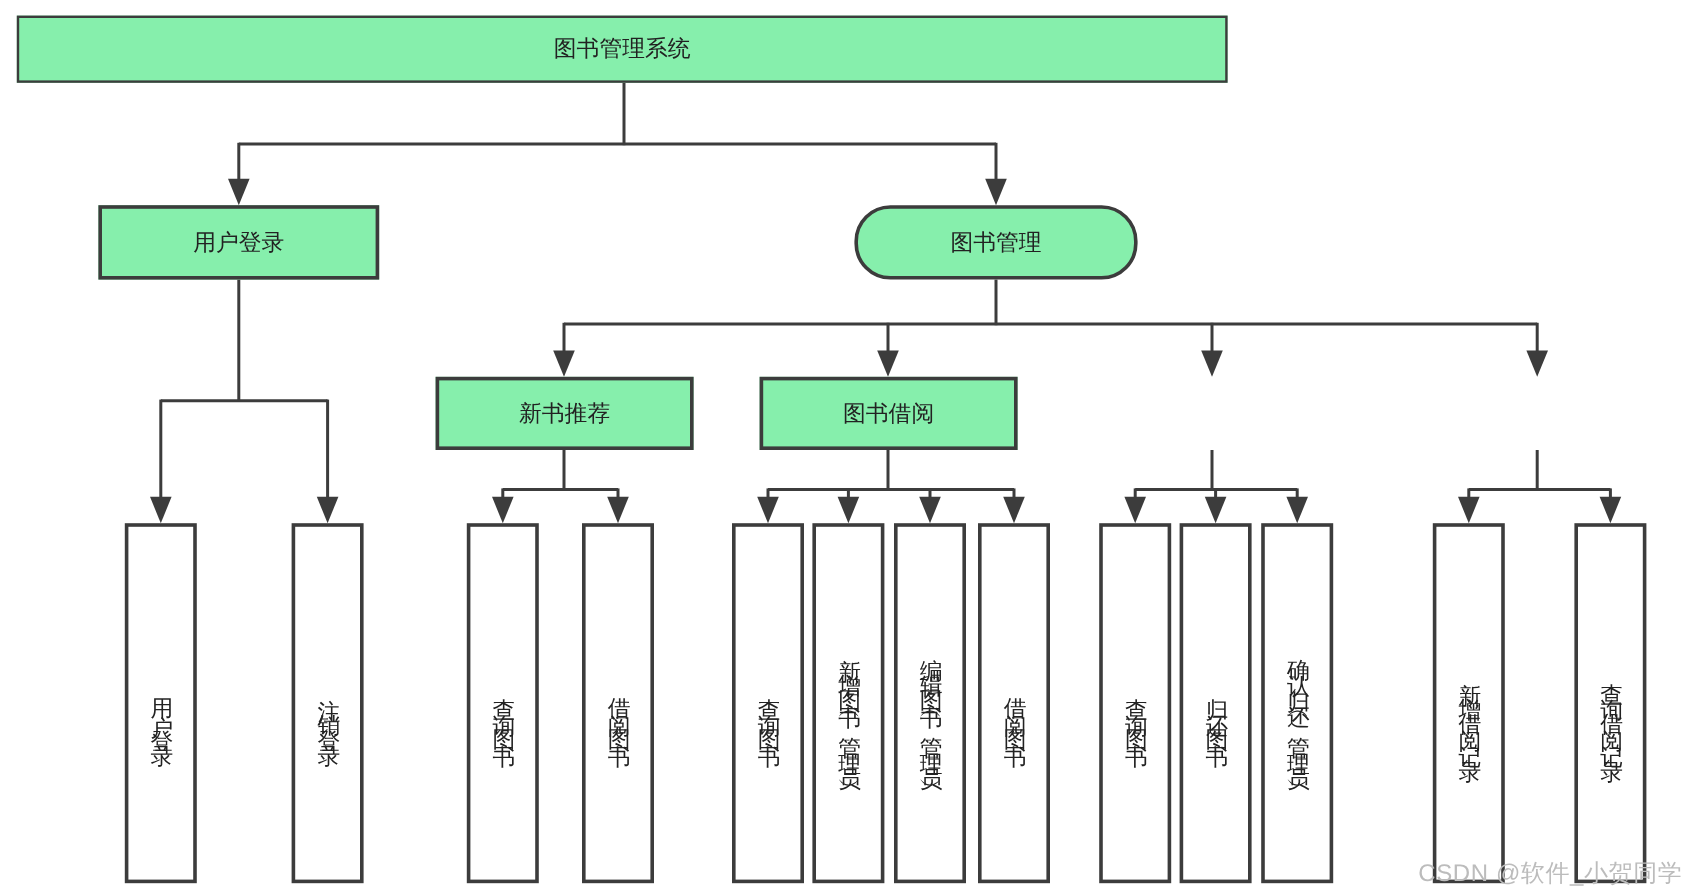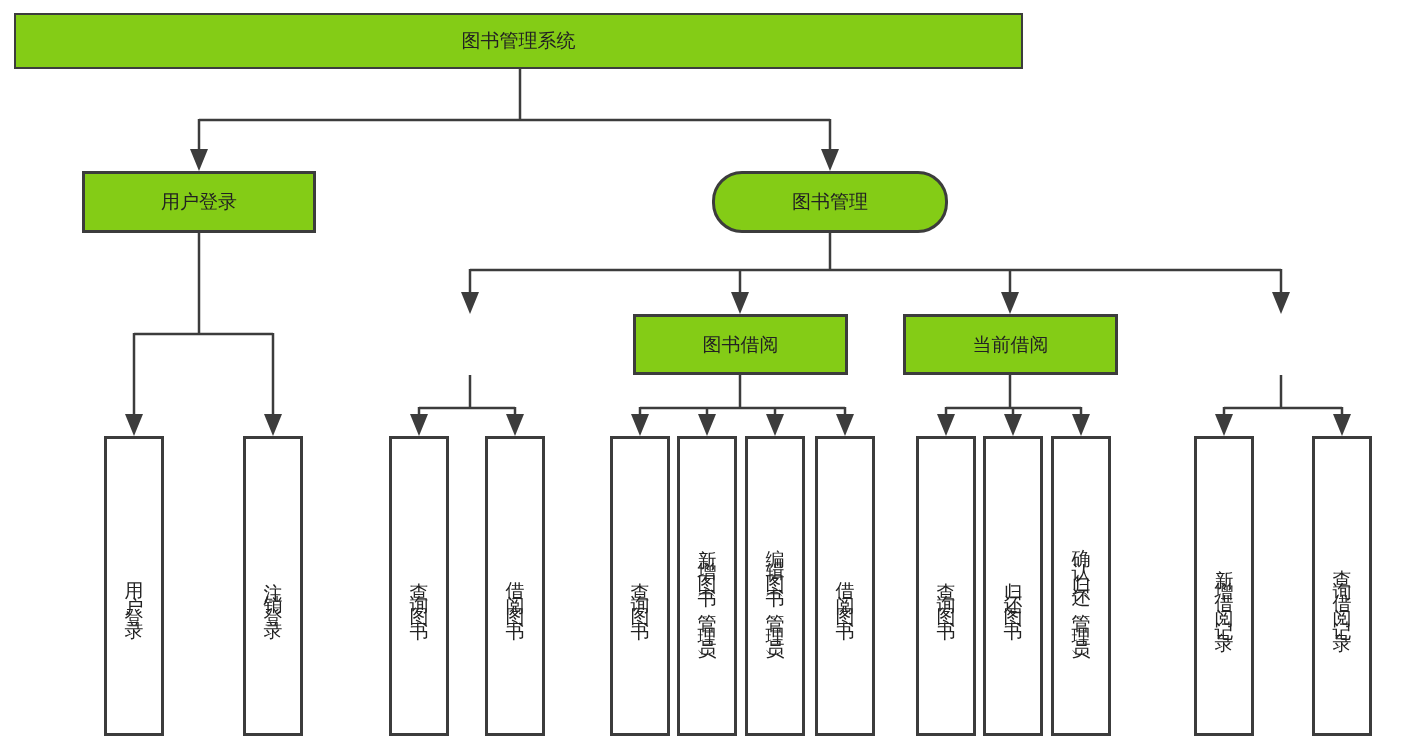--- a/index.html
+++ b/index.html
@@ -13,21 +13,21 @@
     width:1405px;height:747px;
     background:var(--bg);
     overflow:hidden;
     font-family:"Liberation Sans", sans-serif;
     color:var(--text);
   }
   #wires{position:absolute;left:0;top:0;width:1405px;height:747px;}
   .node{
     position:absolute;
     box-sizing:border-box;
-    background:#84cc16;
+    background:#86efac;
     border:3px solid var(--line);
     display:flex;align-items:center;justify-content:center;
     font-size:19px;
     color:var(--text);
   }
   .node.root{border-width:2px;}
   .leaf{
     position:absolute;
     top:436px;height:300px;width:60px;
     box-sizing:border-box;
@@ -123,25 +123,25 @@
     <span>图书管理系统</span>
   </div>
 
   <div class="node" style="left:82px;top:171px;width:234px;height:62px;">
     <span>用户登录</span>
   </div>
   <div class="node" style="left:712px;top:171px;width:236px;height:62px;border-radius:30px;">
     <span>图书管理</span>
   </div>
 
+  <div class="node" style="left:363px;top:314px;width:215px;height:61px;">
+    <span>新书推荐</span>
+  </div>
   <div class="node" style="left:633px;top:314px;width:215px;height:61px;">
     <span>图书借阅</span>
-  </div>
-  <div class="node" style="left:903px;top:314px;width:215px;height:61px;">
-    <span>当前借阅</span>
   </div>
 
   <div class="leaf" style="left:104px;">
     <span class="vtext">用户登录</span>
   </div>
   <div class="leaf" style="left:243px;">
     <span class="vtext">注销登录</span>
   </div>
 
   <div class="leaf" style="left:389px;">
@@ -174,14 +174,15 @@
     <span class="vtext">确认归还（管理员）</span>
   </div>
 
   <div class="leaf" style="left:1194px;">
     <span class="vtext">新增借阅记录</span>
   </div>
   <div class="leaf" style="left:1312px;">
     <span class="vtext">查询借阅记录</span>
   </div>
 
+  <div id="watermark">CSDN @软件_小贺同学</div>
 
 </div>
 
 </body></html>

